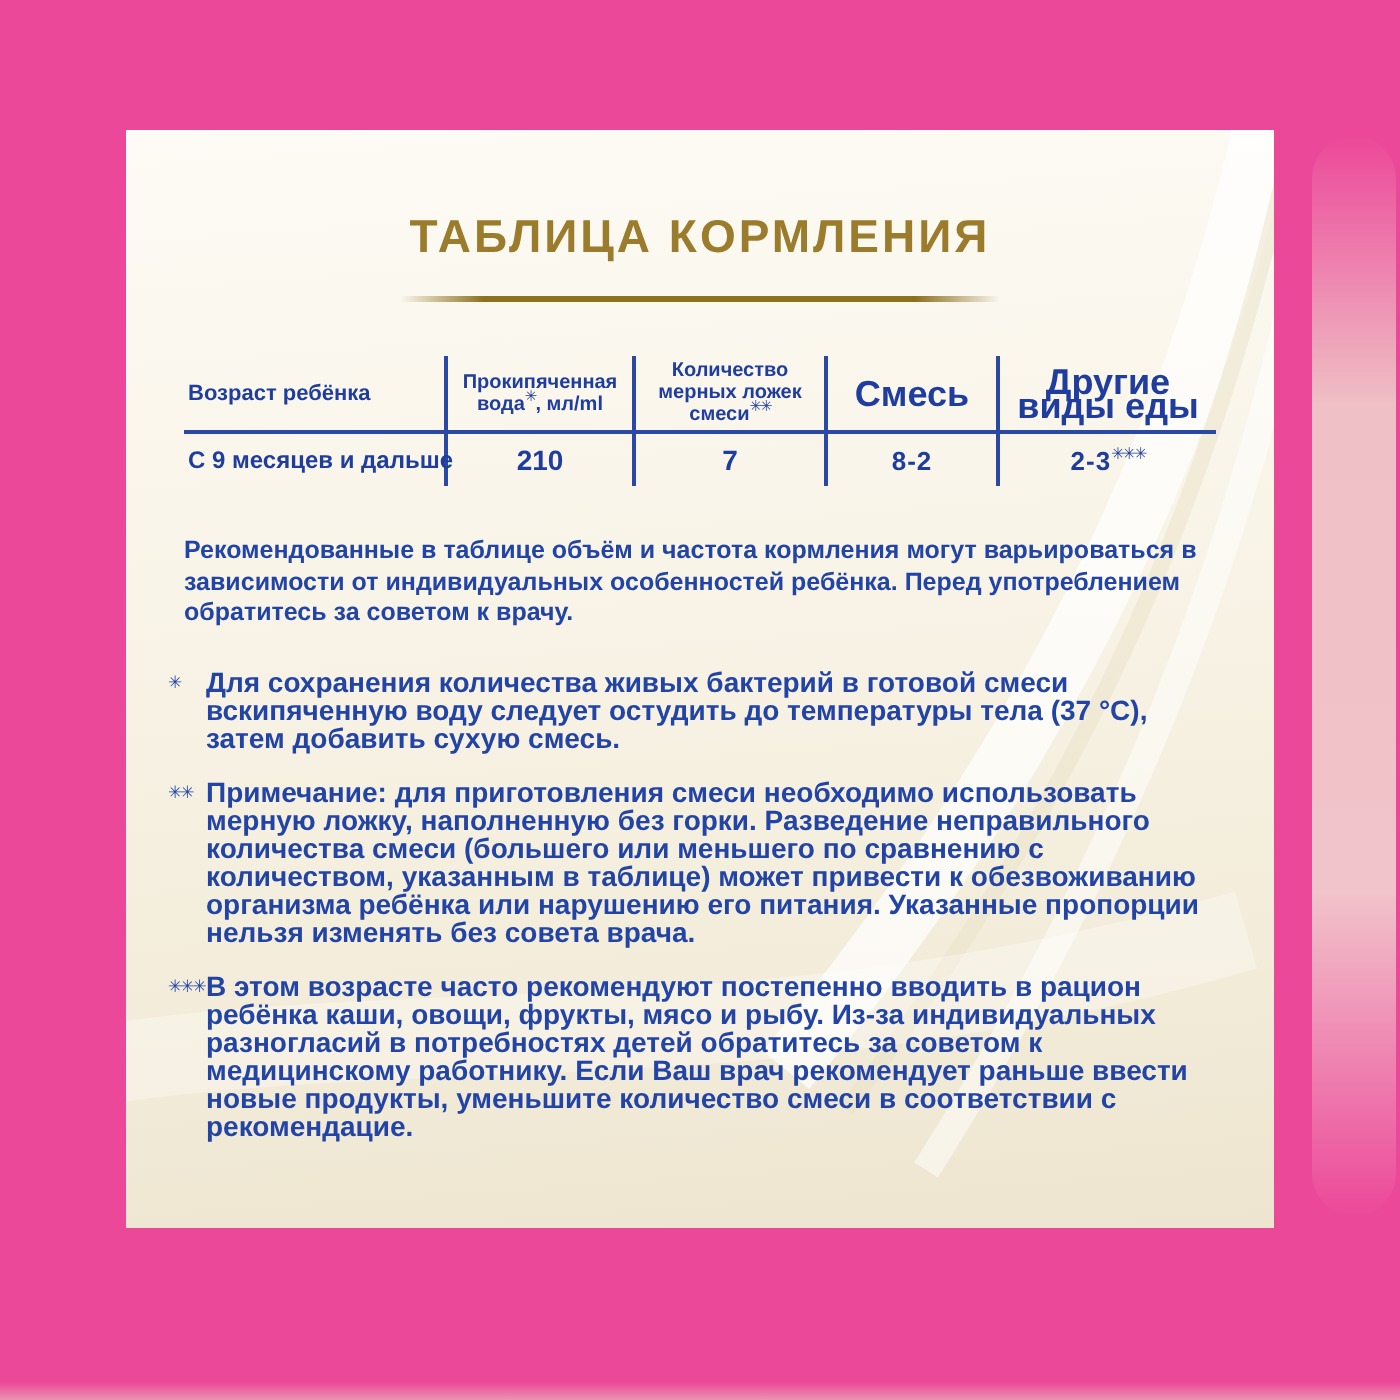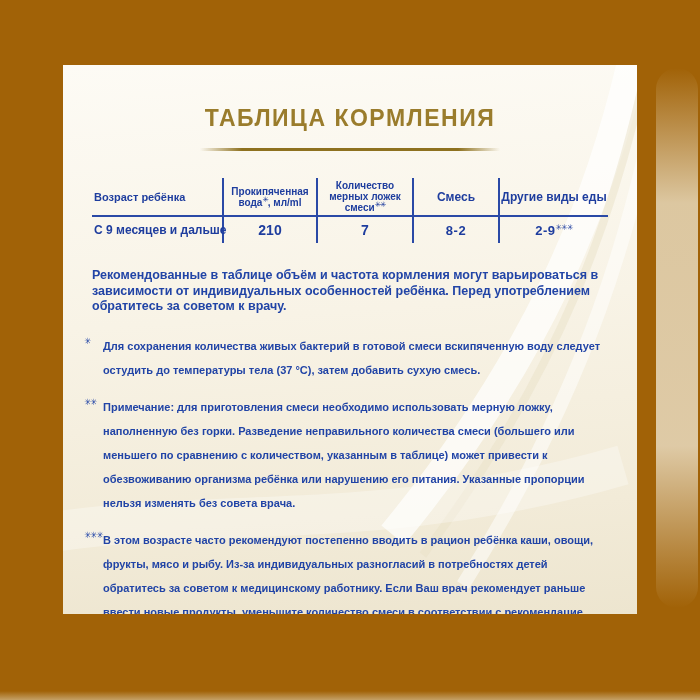--- a/index.html
+++ b/index.html
@@ -1,19 +1,19 @@
 <!DOCTYPE html>
 <html><head>
 <meta charset="utf-8">
 <style>
   * { margin: 0; padding: 0; box-sizing: border-box; }
   html, body { width: 700px; height: 700px; background: #ffffff; overflow: hidden; }
   body { font-family: "Liberation Sans", "DejaVu Sans", sans-serif; position: relative; }
 
-  .page { position: absolute; inset: 0; background: #a16207; }
+  .page { position: absolute; inset: 0; background: #ec4899; }
 
   
   .panel {
     position: absolute;
     left: 63px; top: 65px;
     width: 574px; height: 549px;
     background: linear-gradient(176deg, #fdfbf5 0%, #f8f3e6 45%, #f2ebd8 80%, #ede5cf 100%);
     overflow: hidden;
   }
   .swirls { position: absolute; inset: 0; pointer-events: none; }
@@ -40,21 +40,21 @@
     width: 516px;
     table-layout: fixed;
     border-collapse: collapse;
     color: #1e3d9e;
   }
   table.feed td, table.feed th { vertical-align: middle; text-align: center; font-weight: 700; }
   .br { border-right: 2px solid #2a49a6; }
   .hb { border-bottom: 2px solid #2a49a6; }
 
   tr.group-row td, tr.group-row th { height: 24px; font-size: 12px; white-space: nowrap; }
-  tr.sub-row th { height: 36px; font-size: 12px; line-height: 12px; }
+  tr.sub-row th { height: 36px; font-size: 18px; line-height: 12px; }
   tr.sub-row th.small-h { font-size: 10px; line-height: 11px; padding: 2px 1px; margin-left: 40px; }
   tr.sub-row th.age-h { text-align: left; padding-left: 2px; font-size: 11px; white-space: nowrap; }
 
   tbody td { height: 27px; }
   td.age { text-align: left; padding-left: 2px; font-size: 12px; white-space: nowrap; }
   td.num { font-size: 14px; }
   td.num-sm { font-size: 13px; letter-spacing: 0.5px; }
 
   sup.ref { font-size: 7.5px; letter-spacing: -1px; vertical-align: super; line-height: 0; }
   td sup.ref { font-size: 8px; }
@@ -74,22 +74,22 @@
     flex: 0 0 19px;
     color: #2144a6;
     font-size: 8.5px;
     letter-spacing: -1px;
     padding-top: 2px;
     font-weight: 700;
   }
   .fn-text {
     flex: 1;
     color: #2144a6;
-    font-size: 11px;
-    line-height: 24px;
+    font-size: 14px;
+    line-height: 14px;
     font-weight: 700;
   }
 
   
   .side-band {
     position: absolute;
     left: 656px; top: 68px;
     width: 42px; height: 540px;
     border-radius: 21px;
     background: linear-gradient(180deg, rgba(240,233,212,0) 0%, rgba(240,233,212,0.75) 25%, rgba(243,237,219,0.75) 70%, rgba(240,233,212,0) 100%);
@@ -141,21 +141,21 @@
             <th class="hb">Другие виды еды</th>
           </tr>
         </thead>
         <tbody>
           <tr>
             <td class="age br">С 9 месяцев и дальше</td>
             <td class="num br">210</td>
             <td class="num br">7</td>
             <td class="num-sm br">8-2</td>
             <td class="num-sm">
-              <span>2-9</span><sup class="ref">✳✳✳</sup>
+              <span>2-3</span><sup class="ref">✳✳✳</sup>
             </td>
           </tr>
         </tbody>
       </table>
 
       <p class="intro">Рекомендованные в таблице объём и частота кормления могут варьироваться в зависимости от индивидуальных особенностей ребёнка. Перед употреблением обратитесь за советом к врачу.</p>
 
       <div class="footnotes">
         <div class="fn">
           <span class="fn-marker">✳</span>

